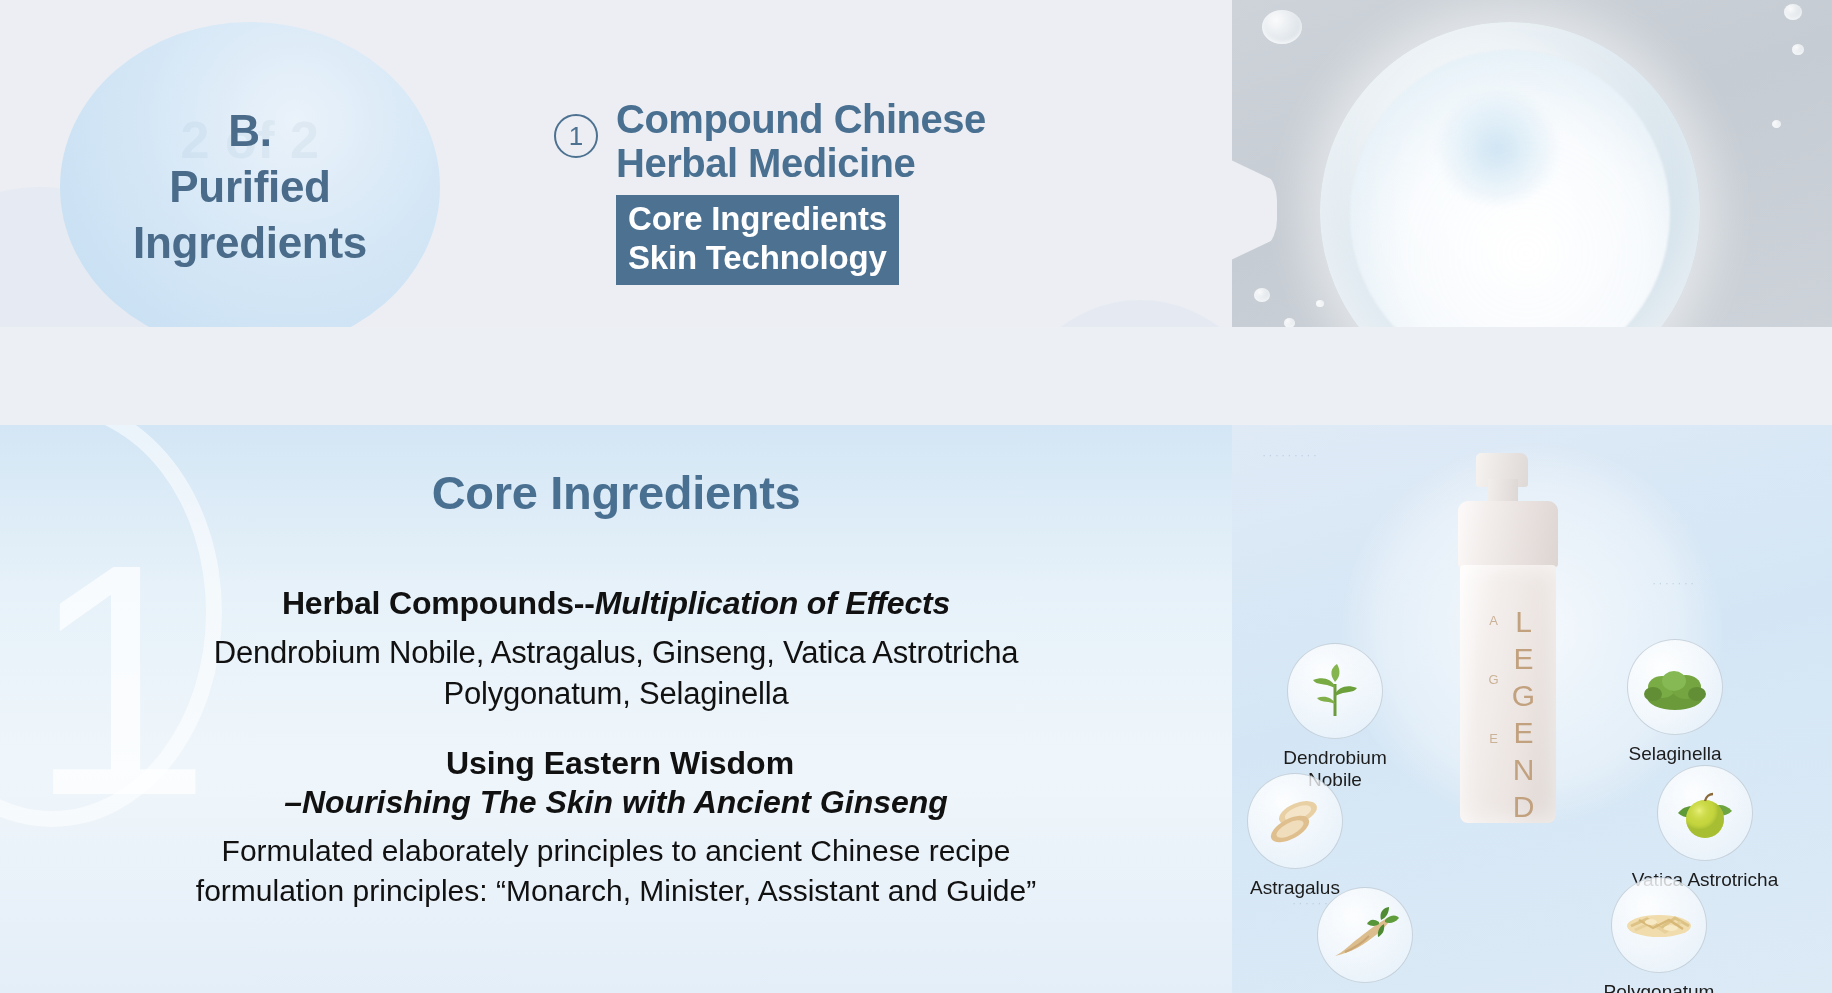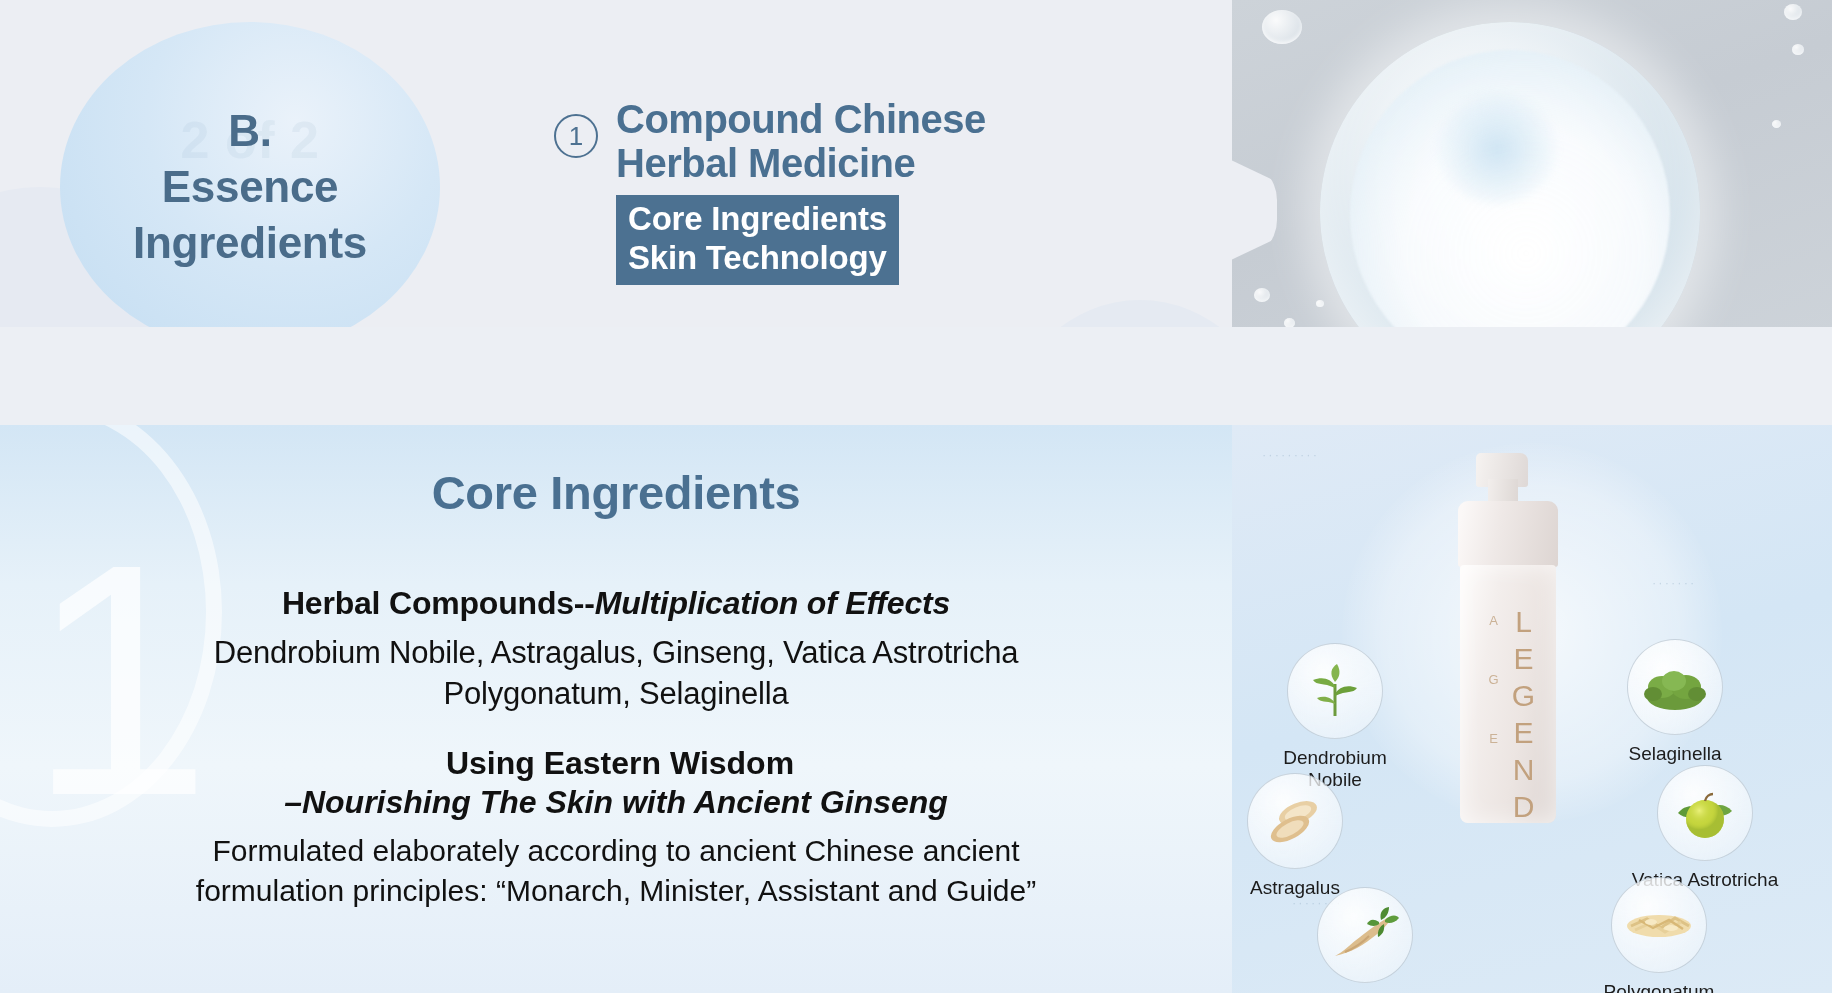--- a/index.html
+++ b/index.html
@@ -205,21 +205,21 @@
 
   <div class="top-section">
     <div class="top-deco-1"></div>
     <div class="top-deco-2"></div>
     <div class="top-deco-3"></div>
 
     <div class="bubble">
       <div class="bubble-watermark">2 of 2</div>
       <div class="bubble-label">
         <div>B.</div>
-        <div>Essence</div>
+        <div>Purified</div>
         <div>Ingredients</div>
       </div>
     </div>
 
     <div class="heading-wrap">
       <div class="heading-row">
         <div class="circ-num">1</div>
         <div class="heading-text">
           <div>Compound Chinese</div>
           <div>Herbal Medicine</div>
@@ -259,21 +259,21 @@
 
     <div class="body-block b1">
       <div class="bold-line"><span>Herbal Compounds--</span><em>Multiplication of Effects</em></div>
       <div class="plain-line">Dendrobium Nobile, Astragalus, Ginseng, Vatica Astrotricha</div>
       <div class="plain-line" style="margin-top:0">Polygonatum, Selaginella</div>
     </div>
 
     <div class="body-block b2">
       <div class="l1">Using Eastern Wisdom</div>
       <div class="l2">–Nourishing The Skin with Ancient Ginseng</div>
-      <div class="l3">Formulated elaborately according to ancient Chinese ancient</div>
+      <div class="l3">Formulated elaborately principles to ancient Chinese recipe</div>
       <div class="l3" style="margin-top:0">formulation principles: “Monarch, Minister, Assistant and Guide”</div>
     </div>
 
     <div class="photo-bottom">
       <div class="pb-halo"></div>
       <div class="pb-cjk" style="left:30px; top:22px;">·········</div>
       <div class="pb-cjk" style="left:420px; top:150px;">·······</div>
       <div class="pb-cjk" style="left:60px; top:470px;">········</div>
 
       <div class="bottle">

